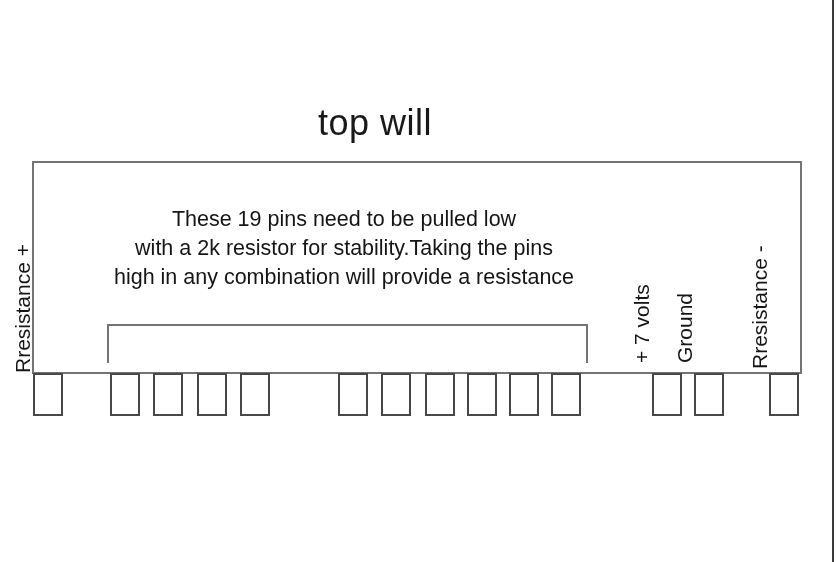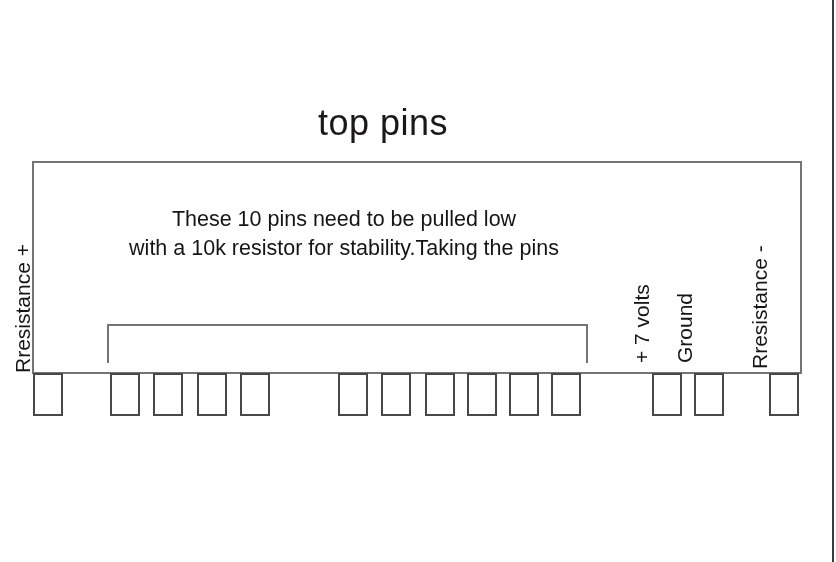--- a/index.html
+++ b/index.html
@@ -68,27 +68,28 @@
     left:832px;top:0;
     width:2px;height:562px;
     background:#3b3b3d;
   }
 </style>
 </head>
 <body>
 
 <div class="canvas">
 
-  <div class="title">top pins</div>
+  <div class="title">top will</div>
 
   <div class="body-box"></div>
 
   <div class="note">
-    <div>These 10 pins need to be pulled low</div>
-    <div>with a 10k resistor for stability.Taking the pins</div>
+    <div>These 19 pins need to be pulled low</div>
+    <div>with a 2k resistor for stability.Taking the pins</div>
+    <div>high in any combination will provide a resistance</div>
   </div>
 
   <div class="bracket"></div>
 
   <div class="vlabel" style="left:35px;top:349px;">Rresistance +</div>
 
   <div class="vlabel" style="left:654px;top:339px;">+ 7 volts</div>
 
   <div class="vlabel" style="left:697px;top:339px;">Ground</div>
 

